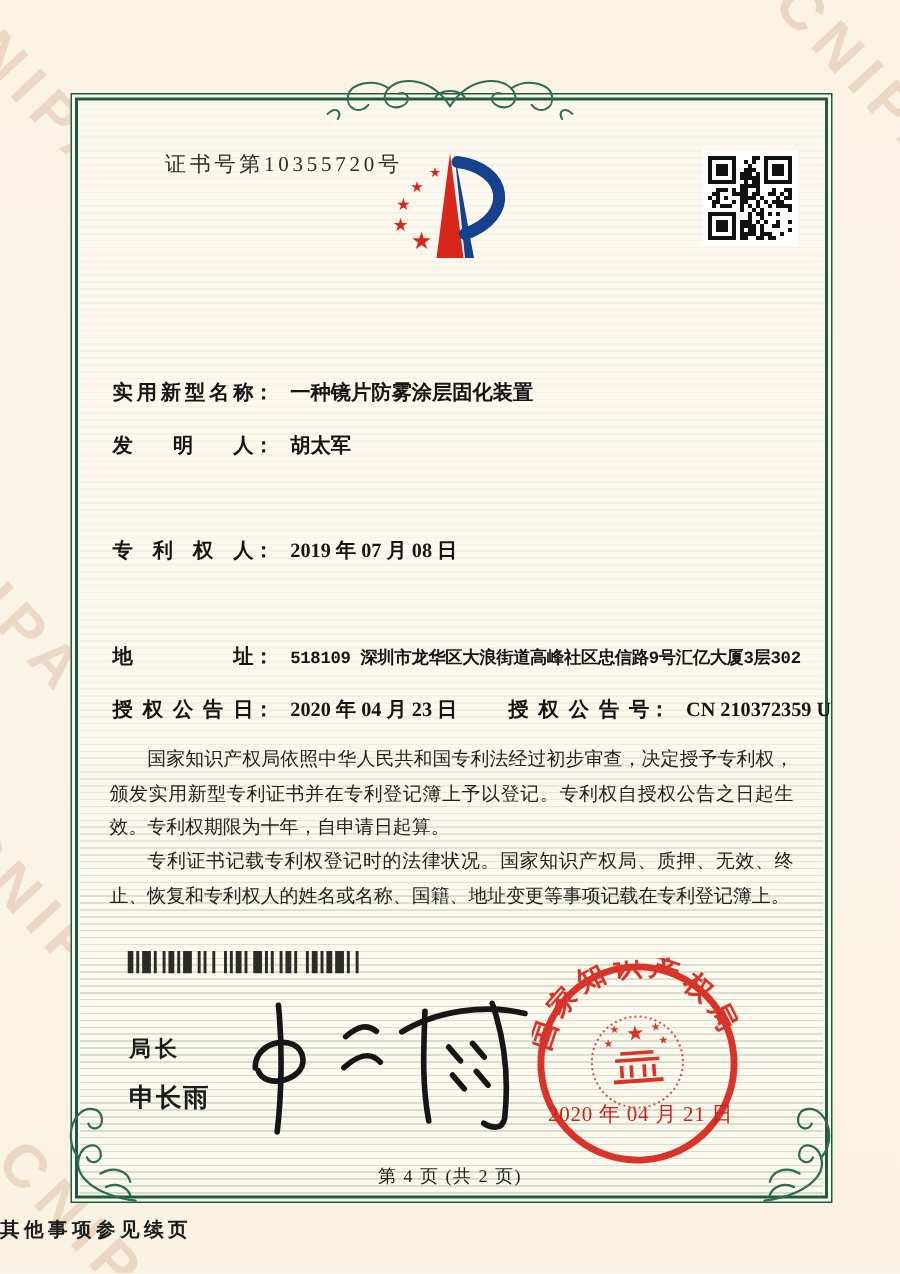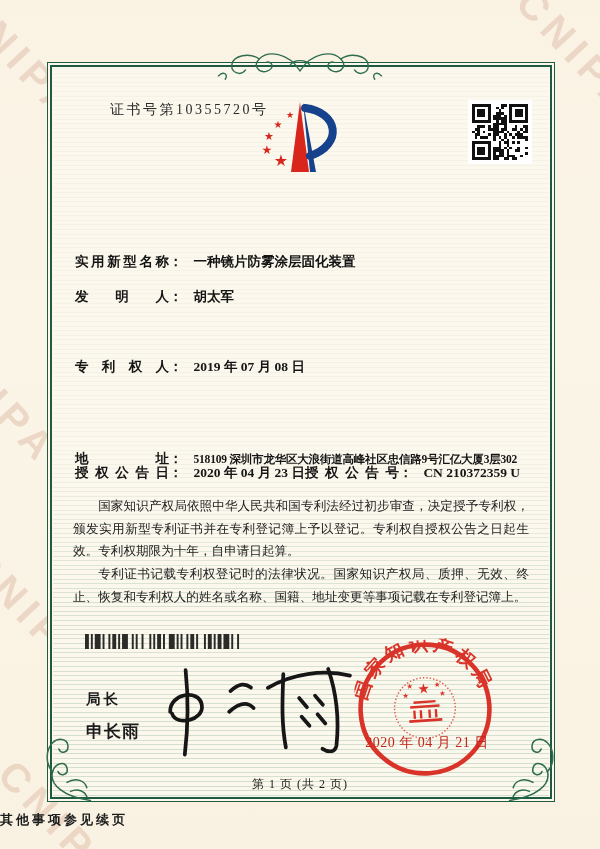--- a/index.html
+++ b/index.html
@@ -22,21 +22,21 @@
     background:repeating-linear-gradient(180deg,rgba(92,146,110,0.30) 0 1px,transparent 1px 4.6px);
     -webkit-mask-image:linear-gradient(180deg,rgba(0,0,0,0.16) 0%,rgba(0,0,0,0.18) 52%,rgba(0,0,0,0.7) 72%,rgba(0,0,0,0.85) 100%);
     mask-image:linear-gradient(180deg,rgba(0,0,0,0.16) 0%,rgba(0,0,0,0.18) 52%,rgba(0,0,0,0.7) 72%,rgba(0,0,0,0.85) 100%);}
   .cert-no{left:74px;top:101px;font-size:14px;letter-spacing:2.5px;color:#2a2a2a;margin-left:36px;}
   .title{left:0;top:180px;width:600px;text-align:center;font-size:31px;font-weight:bold;
          letter-spacing:7px;color:#111;}
   .field{left:75px;font-size:13.5px;font-weight:600;color:#151515;white-space:nowrap;}
   .flabel{display:inline-block;width:94px;text-align:justify;text-align-last:justify;vertical-align:top;}
   .fvalue{margin-left:11px;margin-top:13px;}
   .addr .fvalue{font-size:11.5px;letter-spacing:-0.2px;}
-  .grant-row{display:flex;justify-content:space-between;}
+  .grant-row{display:flex;gap:34px;justify-content:space-between;}
   .paras{left:73px;top:495px;width:456px;font-size:12.6px;line-height:1.8;color:#222;
          text-align:justify;}
   .paras p{margin:0;text-indent:2em;}
   .barcode{left:85px;top:634px;width:156px;height:15px;}
   .signer-title{left:86px;top:690px;font-size:14.5px;font-weight:bold;letter-spacing:3px;}
   .signer-name{left:86px;top:720px;font-size:17px;font-weight:bold;letter-spacing:1px;}
   .signature{left:142px;top:662px;transform:rotate(-2deg);}
   .seal{left:356px;top:640px;width:138px;height:138px;opacity:0.93;transform:rotate(-4deg);}
   .seal-date{left:348px;top:734px;width:158px;text-align:center;font-size:14px;font-weight:normal;
              color:#c2251b;letter-spacing:0.5px;white-space:nowrap;}
@@ -248,21 +248,21 @@
 
   <div class="abs field" style="top:253px;">
     <span class="flabel">实用新型名称</span><span>：</span><span class="fvalue">一种镜片防雾涂层固化装置</span>
   </div>
   <div class="abs field" style="top:288px;">
     <span class="flabel">发明人</span><span>：</span><span class="fvalue">胡太军</span>
   </div>
   <div class="abs field" style="top:358px;">
     <span class="flabel">专利权人</span><span>：</span><span class="fvalue">2019 年 07 月 08 日</span>
   </div>
-  <div class="abs field addr" style="top:450px;">
+  <div class="abs field addr" style="top:429px;font-family:Liberation Mono, monospace;">
     <span class="flabel">地址</span><span>：</span><span class="fvalue">518109 深圳市龙华区大浪街道高峰社区忠信路9号汇亿大厦3层302</span>
   </div>
   <div class="abs field grant-row" style="top:464px;">
     <span>
       <span class="flabel">授权公告日</span><span>：</span><span class="fvalue">2020 年 04 月 23 日</span>
     </span>
     <span>
       <span class="flabel">授权公告号</span><span>：</span><span class="fvalue">CN 210372359 U</span>
     </span>
   </div>
@@ -338,16 +338,16 @@
       <rect x="59" y="71" width="32" height="2.6"></rect>
       <rect x="62" y="76" width="2.6" height="9"></rect>
       <rect x="69" y="76" width="2.6" height="9"></rect>
       <rect x="78.4" y="76" width="2.6" height="9"></rect>
       <rect x="85.4" y="76" width="2.6" height="9"></rect>
       <rect x="57" y="86" width="36" height="3"></rect>
     </g>
   </svg>
   <div class="abs seal-date">2020 年 04 月 21 日</div>
 
-  <div class="abs page-info">第 1 页 (共 2 页)</div>
+  <div class="abs page-info">第 4 页 (共 2 页)</div>
   <div class="abs cont-note">其他事项参见续页</div>
 
 </div>
 
 </body></html>

